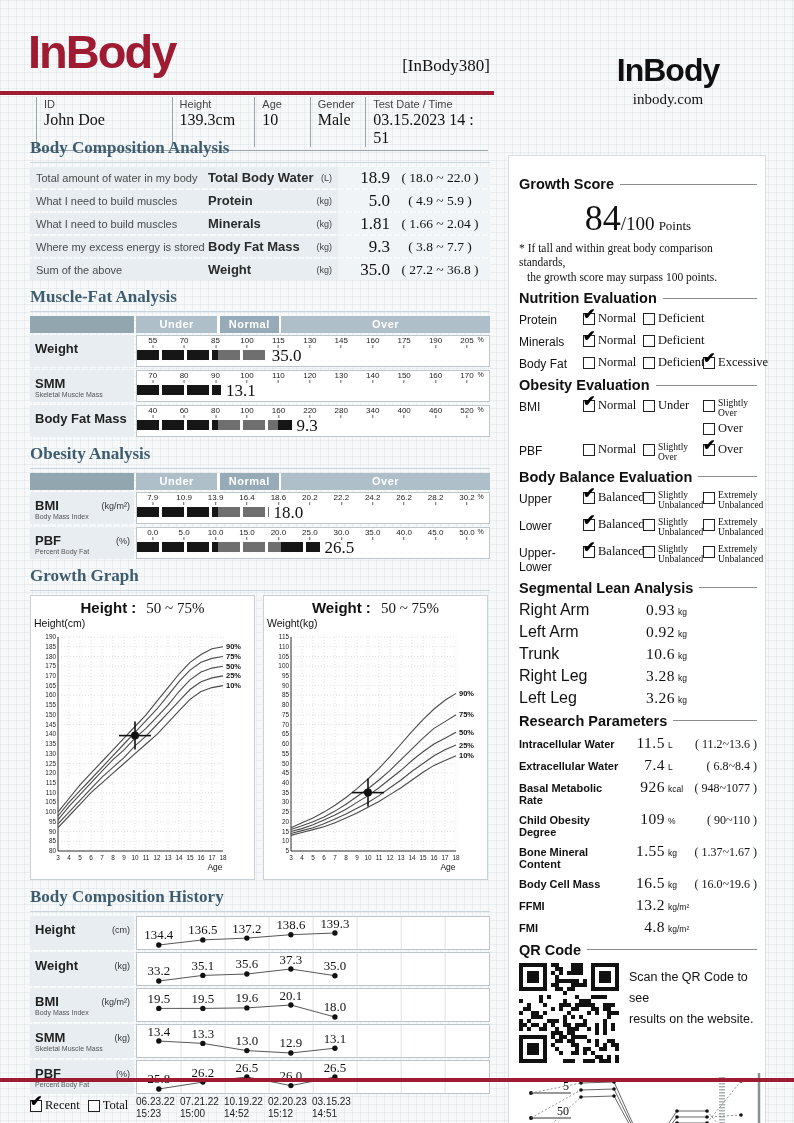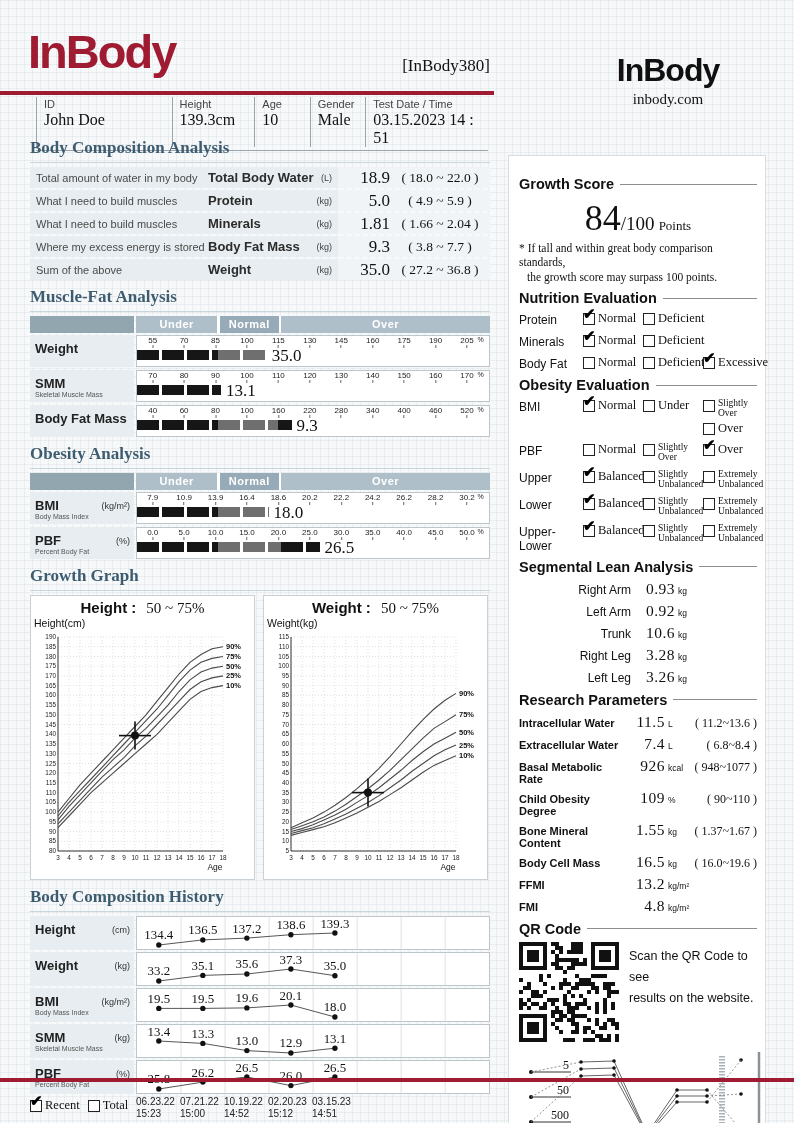--- a/index.html
+++ b/index.html
@@ -92,21 +92,21 @@
   .score-line{text-align:center;font-family:"Liberation Serif",serif;margin:2px 0 2px 0;}
   .score-big{font-size:36px;margin-top:24px;}
   .score-den{font-size:19px;}
   .score-pts{font-size:13px;}
   .gs-note{font-family:"Liberation Serif",serif;font-size:11.5px;line-height:1.25;color:#111;}
   .erow{display:flex;align-items:flex-start;margin-bottom:6px;}
   .elab{width:64px;font-size:12px;padding-top:2px;flex:none;}
   .erow .opt{width:60px;flex:none;}
   .erow .opt:last-child{width:auto;}
   .krow,.srow{display:flex;align-items:baseline;margin-bottom:4px;}
-  .srow .klab{width:112px;font-size:12px;text-align:right;}
+  .srow .klab{width:112px;font-size:16px;}
   .krow .klab{width:102px;font-size:11px;font-weight:bold;}
   .kval{font-family:"Liberation Serif",serif;font-size:15.5px;text-align:right;width:44px;letter-spacing:.5px;}
   .kunit{font-size:8.5px;margin-left:3px;width:26px;}
   .krange{font-family:"Liberation Serif",serif;font-size:12px;flex:1;text-align:right;}
   .qrwrap{display:flex;gap:10px;align-items:flex-start;}
   .qrbox{width:100px;height:100px;flex:none;}
   .qrnote{font-size:12.5px;line-height:1.7;padding-top:4px;}
   .iax{stroke:#333;stroke-width:1;}
   .iax2{stroke:#333;stroke-width:1;}
   .ifl{font-family:"Liberation Serif",serif;font-size:12px;text-anchor:end;fill:#111;}
@@ -824,20 +824,23 @@
           </span>
           <span class="opt">
             <span class="cb">
               <span class="ckm">✔</span>
             </span>
             <span class="olab">Over</span>
           </span>
         </div>
       </div>
 
+    <div class="rh">
+        <span>Body Balance Evaluation</span>
+      </div>
     <div>
         <div class="erow">
           <span class="elab">Upper</span>
           <span class="opt">
             <span class="cb">
               <span class="ckm">✔</span>
             </span>
             <span class="olab">Balanced</span>
           </span>
           <span class="opt">

